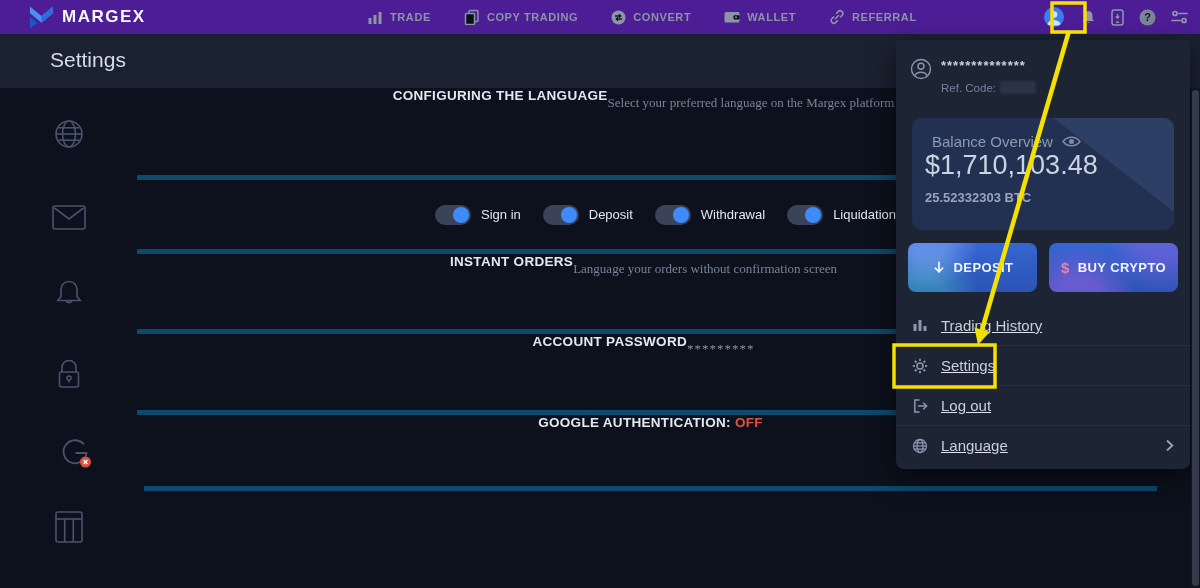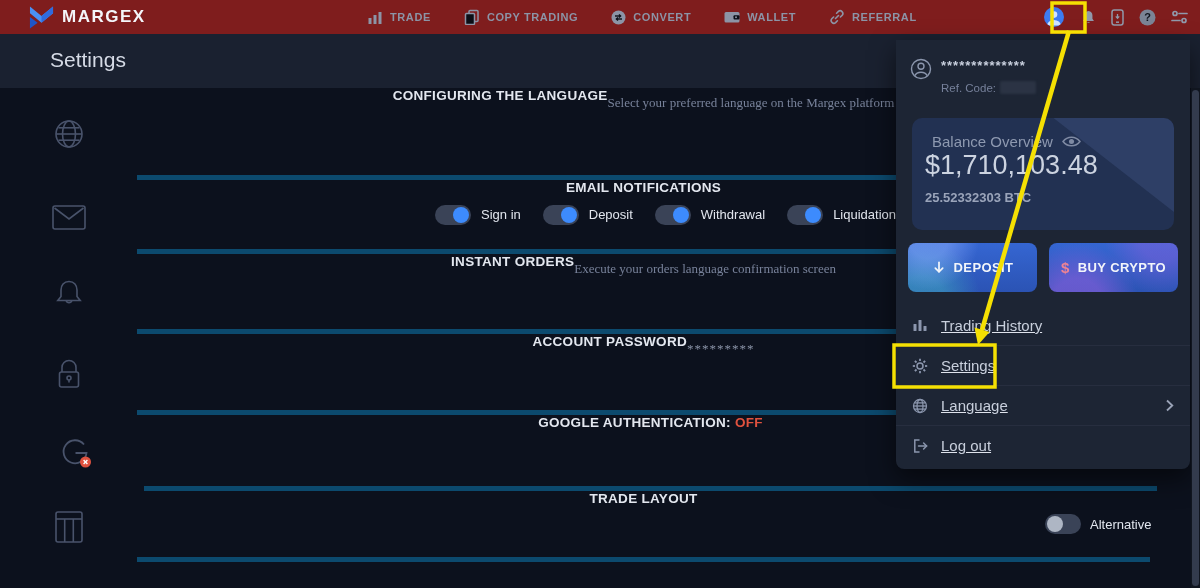--- a/index.html
+++ b/index.html
@@ -3,21 +3,21 @@
 <meta charset="utf-8">
 <style>
   * { margin:0; padding:0; box-sizing:border-box; }
   html,body { width:1200px; height:588px; }
   body {
     font-family:"Liberation Sans", sans-serif;
     background:#0c111d; color:#dfe3ec;
     position:relative; overflow:hidden;
   }
   
-  .navbar { position:absolute; top:0; left:0; width:1200px; height:34px; background:#7f1d1d; z-index:30; }
+  .navbar { position:absolute; top:0; left:0; width:1200px; height:34px; background:#4c1d95; z-index:30; }
   .brand { position:absolute; left:29px; top:4px; display:flex; align-items:center; gap:8px; }
   .brand-text { font-size:17px; font-weight:bold; letter-spacing:1.5px; color:#f4f6fa; }
   .nav-center { position:absolute; left:368px; top:0; height:34px; display:flex; gap:33px; }
   .nav-item { display:flex; align-items:center; gap:7px; font-size:11px; font-weight:bold; letter-spacing:.6px; color:#8c94a6; cursor:pointer; }
   .nav-right { position:absolute; right:12px; top:0; height:34px; display:flex; align-items:center; gap:15px; }
   .nav-right .ricon { display:flex; align-items:center; justify-content:center; cursor:pointer; }
   
   .titlebar { position:absolute; top:34px; left:0; width:1200px; height:54px; background:#1a2130; z-index:10; }
   .titlebar h1 { position:absolute; left:50px; top:14px; font-size:21px; font-weight:400; color:#d6dbe6; }
   
@@ -212,21 +212,20 @@
 </div>
 
 <div class="srow" style="top:180px;height:74px;">
   <div class="srow-icon">
     <svg width="36" height="30" viewBox="0 0 36 30" fill="none" stroke="#49536b" stroke-width="1.6">
       <rect x="2" y="4" width="32" height="23" rx="2"></rect>
         <path d="M3.5,6 L18,17 L32.5,6"></path>
     </svg>
   </div>
   <div class="srow-body">
-    <div class="srow-title">EMAIL NOTIFICATIONS</div>
     <div class="email-toggles">
       <span class="tog-item">
           <span class="toggle on"></span>
           <span class="tog-label">Sign in</span>
         </span>
       <span class="tog-item">
           <span class="toggle on"></span>
           <span class="tog-label">Deposit</span>
         </span>
       <span class="tog-item">
@@ -247,21 +246,21 @@
 
 <div class="srow" style="top:254px;height:80px;">
   <div class="srow-icon">
     <svg width="34" height="34" viewBox="0 0 34 34" fill="none" stroke="#49536b" stroke-width="1.6">
       <path d="M17,4.5 C11.8,4.5 9,8.4 9,13 L9,19.5 L5.8,23.5 L28.2,23.5 L25,19.5 L25,13 C25,8.4 22.2,4.5 17,4.5 Z"></path>
       <path d="M14.2,23.5 a2.9,2.9 0 0 0 5.6,0"></path>
     </svg>
   </div>
   <div class="srow-body">
     <div class="srow-title">INSTANT ORDERS</div>
-    <div class="srow-sub">Execute your orders language confirmation screen</div>
+    <div class="srow-sub">Language your orders without confirmation screen</div>
   </div>
 </div>
 
 <div class="srow" style="top:334px;height:81px;">
   <div class="srow-icon">
     <svg width="34" height="38" viewBox="0 0 34 38" fill="none" stroke="#49536b" stroke-width="1.6">
       <path d="M10,16 V11.5 a7,7 0 0 1 14,0 V16"></path>
       <rect x="7.5" y="16" width="19" height="15" rx="2"></rect>
       <circle cx="17" cy="22" r="2"></circle>
         <path d="M17,24 v2.6"></path>
@@ -290,27 +289,20 @@
 </div>
 
 <div class="srow" style="top:491px;height:71px;">
   <div class="srow-icon">
     <svg width="36" height="36" viewBox="0 0 36 36" fill="none" stroke="#49536b" stroke-width="1.6">
       <rect x="5" y="3" width="26" height="30" rx="2"></rect>
       <path d="M5,10 h26"></path>
         <path d="M13.7,10 v23"></path>
         <path d="M22.3,10 v23"></path>
     </svg>
-  </div>
-  <div class="srow-body">
-    <div class="srow-title">TRADE LAYOUT</div>
-    <div class="layout-toggle">
-      <span class="toggle off"></span>
-      <span class="tog-label">Alternative</span>
-    </div>
   </div>
 </div>
 
 <div class="dropdown">
   <div class="dd-header">
     <span>
       <svg width="22" height="22" viewBox="0 0 22 22" fill="none" stroke="#8b96ad" stroke-width="1.4">
         <circle cx="11" cy="11" r="9.5"></circle>
           <circle cx="11" cy="8.3" r="3"></circle>
           <path d="M4.8,17.6 a6.6,5.2 0 0 1 12.4,0"></path>
@@ -379,44 +371,44 @@
               <path d="M11.5,11.5 l1.6,1.6"></path>
               <path d="M2.9,13.1 l1.6,-1.6"></path>
               <path d="M11.5,4.5 l1.6,-1.6"></path>
           </g>
         </svg>
         </span>
       <span>Settings</span>
     </div>
     <div class="dd-item">
       <span>
+        <svg width="16" height="16" viewBox="0 0 16 16" fill="none" stroke="#8b96ad" stroke-width="1.5" stroke-linecap="round">
+          <path d="M7,2 H2.8 V14 H7"></path>
+            <path d="M6.5,8 h8"></path>
+            <path d="M11.6,5 L14.6,8 L11.6,11"></path>
+        </svg>
+        </span>
+      <span>Log out</span>
+    </div>
+    <div class="dd-item">
+      <span>
         <svg width="16" height="16" viewBox="0 0 16 16" fill="none" stroke="#8b96ad" stroke-width="1.3">
           <circle cx="8" cy="8" r="6.5"></circle>
             <ellipse cx="8" cy="8" rx="3" ry="6.5"></ellipse>
             <path d="M1.5,8 h13"></path>
             <path d="M2.6,4.9 h10.8"></path>
             <path d="M2.6,11.1 h10.8"></path>
         </svg>
         </span>
       <span>Language</span>
       <span class="dd-chevron">
         <svg width="8" height="13" viewBox="0 0 8 13" fill="none" stroke="#9aa3b7" stroke-width="1.8">
             <path d="M1,1.5 L6.3,6.5 L1,11.5"></path>
           </svg>
       </span>
-    </div>
-    <div class="dd-item">
-      <span>
-        <svg width="16" height="16" viewBox="0 0 16 16" fill="none" stroke="#8b96ad" stroke-width="1.5" stroke-linecap="round">
-          <path d="M7,2 H2.8 V14 H7"></path>
-            <path d="M6.5,8 h8"></path>
-            <path d="M11.6,5 L14.6,8 L11.6,11"></path>
-        </svg>
-        </span>
-      <span>Log out</span>
     </div>
   </div>
 </div>
 
 <div class="scroll-track">
   <div class="scroll-thumb"></div>
 </div>
 
 <div class="overlay">
   <svg width="1200" height="588" viewBox="0 0 1200 588">

